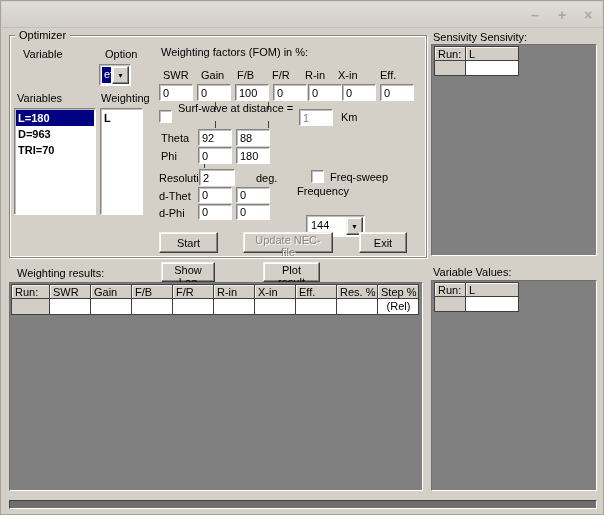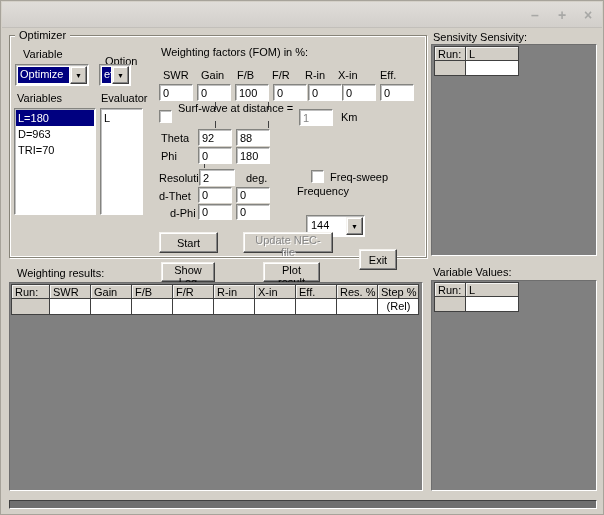--- a/index.html
+++ b/index.html
@@ -15,21 +15,21 @@
   .title{position:absolute;left:0;right:0;top:5px;text-align:center;
     font-size:13px;font-weight:bold;color:#949492;}
   .winbtn{position:absolute;top:4px;width:18px;height:18px;line-height:18px;
     text-align:center;font-size:14px;font-weight:bold;color:#a8a8a6;cursor:default;}
   
   .lbl{position:absolute;white-space:nowrap;}
   .group{position:absolute;border:1px solid #878479;
     box-shadow:inset 0 0 0 1px #ffffff,1px 1px 0 #ffffff;}
   .legend{position:absolute;background:#d4d0c8;padding:0 4px;}
   .sunken{background:#fff;border:1px solid;border-color:#848480 #ffffff #ffffff #848480;
-    box-shadow:inset 1px 1px 0 rgba(0,0,0,.25);box-sizing:border-box;}
+    box-shadow:inset 1px 1px 0 rgba(0,0,0,.25);box-sizing:border-box;font-weight:bold;}
   .field{position:absolute;height:17px;padding:1px 3px;font:inherit;color:#000;outline:none;}
   .raised{background:#d4d0c8;border:1px solid;border-color:#f4f2ee #404040 #404040 #f4f2ee;
     box-shadow:inset -1px -1px 0 #868686,inset 1px 1px 0 #fff;box-sizing:border-box;}
   .btn{position:absolute;text-align:center;cursor:default;}
   .btn.disabled{color:#868686;text-shadow:1px 1px 0 #fff;}
   .panel{position:absolute;background:#808080;border:1px solid;
     border-color:#6e6e6e #ffffff #ffffff #6e6e6e;box-sizing:border-box;}
   
   .combo{position:absolute;height:22px;display:flex;align-items:stretch;
     background:#fff;border:1px solid;border-color:#848480 #ffffff #ffffff #848480;
@@ -67,37 +67,31 @@
   <div class="titlebar">
     <span class="winbtn" style="left:524px">–</span>
     <span class="winbtn" style="left:551px">+</span>
     <span class="winbtn" style="left:577px">×</span>
   </div>
 
   <div class="group" style="left:8px;top:34px;width:416px;height:221px"></div>
   <span class="legend lbl" style="left:14px;top:28px">Optimizer</span>
 
   <span class="lbl" style="left:22px;top:47px">Variable</span>
-  <span class="lbl" style="left:104px;top:54px">Option</span>
-
-  <div class="combo" style="left:14px;top:63px;width:74px">
-    <span class="val sel">Optimize</span>
-    <span class="arrowbtn raised">
-        <span>▼</span>
-      </span>
-  </div>
+  <span class="lbl" style="left:104px;top:47px">Option</span>
+
   <div class="combo" style="left:98px;top:63px;width:32px">
     <span class="val sel">efault</span>
     <span class="arrowbtn raised">
         <span>▼</span>
       </span>
   </div>
 
   <span class="lbl" style="left:16px;top:91px">Variables</span>
-  <span class="lbl" style="left:100px;top:91px">Evaluator</span>
+  <span class="lbl" style="left:100px;top:91px">Weighting</span>
 
   <div class="list sunken" style="left:13px;top:107px;width:82px;height:107px">
     <div class="item sel">L=180</div>
     <div class="item">D=963</div>
     <div class="item">TRI=70</div>
   </div>
   <div class="list sunken" style="left:99px;top:107px;width:43px;height:107px">
     <div class="item">L</div>
   </div>
 
@@ -132,42 +126,42 @@
   <span class="lbl" style="left:160px;top:131px">Theta</span>
   <input class="field sunken" style="left: 197px; top: 128px; width: 34px;" value="92">
   <input class="field sunken" style="left: 235px; top: 128px; width: 34px;" value="88">
   <span class="lbl" style="left:160px;top:149px">Phi</span>
   <input class="field sunken" style="left: 197px; top: 146px; width: 34px;" value="0">
   <input class="field sunken" style="left: 235px; top: 146px; width: 34px;" value="180">
 
 
   <span class="lbl" style="left:158px;top:171px">Resolution</span>
   <input class="field sunken" style="left: 198px; top: 168px; width: 36px;" value="2">
-  <span class="lbl" style="left:245px;top:171px">deg.</span>
+  <span class="lbl" style="left:255px;top:171px">deg.</span>
   <span class="cb" style="left:310px;top:169px"></span>
   <span class="lbl" style="left:329px;top:170px">Freq-sweep</span>
 
   <span class="lbl" style="left:158px;top:189px">d-Thet</span>
   <input class="field sunken" style="left: 197px; top: 186px; width: 34px; height: 16px;" value="0">
   <input class="field sunken" style="left: 235px; top: 186px; width: 34px; height: 16px;" value="0">
-  <span class="lbl" style="left:169px;top:206px">d-Phi</span>
+  <span class="lbl" style="left:158px;top:206px">d-Phi</span>
   <input class="field sunken" style="left: 197px; top: 203px; width: 34px; height: 16px;" value="0">
   <input class="field sunken" style="left: 235px; top: 203px; width: 34px; height: 16px;" value="0">
 
   <span class="lbl" style="left:296px;top:184px">Frequency</span>
   <div class="combo" style="left:305px;top:214px;width:59px">
     <span class="val">144</span>
     <span class="arrowbtn raised">
         <span>▼</span>
       </span>
   </div>
 
   <button class="btn raised" style="left:158px;top:231px;width:59px;height:21px;font:inherit">Start</button>
   <button class="btn raised disabled" style="left:242px;top:231px;width:90px;height:21px;font:inherit">Update NEC-file</button>
-  <button class="btn raised" style="left:358px;top:248px;width:38px;height:21px;font:inherit">Exit</button>
+  <button class="btn raised" style="left:358px;top:231px;width:48px;height:21px;font:inherit">Exit</button>
 
   <span class="lbl" style="left:16px;top:266px">Weighting results:</span>
   <button class="btn raised" style="left:160px;top:261px;width:54px;height:20px;font:inherit">Show Log</button>
   <button class="btn raised" style="left:262px;top:261px;width:57px;height:20px;font:inherit">Plot result</button>
 
   <div class="panel" style="left:8px;top:281px;width:414px;height:209px"></div>
   <div class="grid" style="left:10px;top:283px">
     <div class="trow">
       <div class="tc th" style="width:38px">Run:</div>
       <div class="tc th" style="width:41px">SWR</div>

